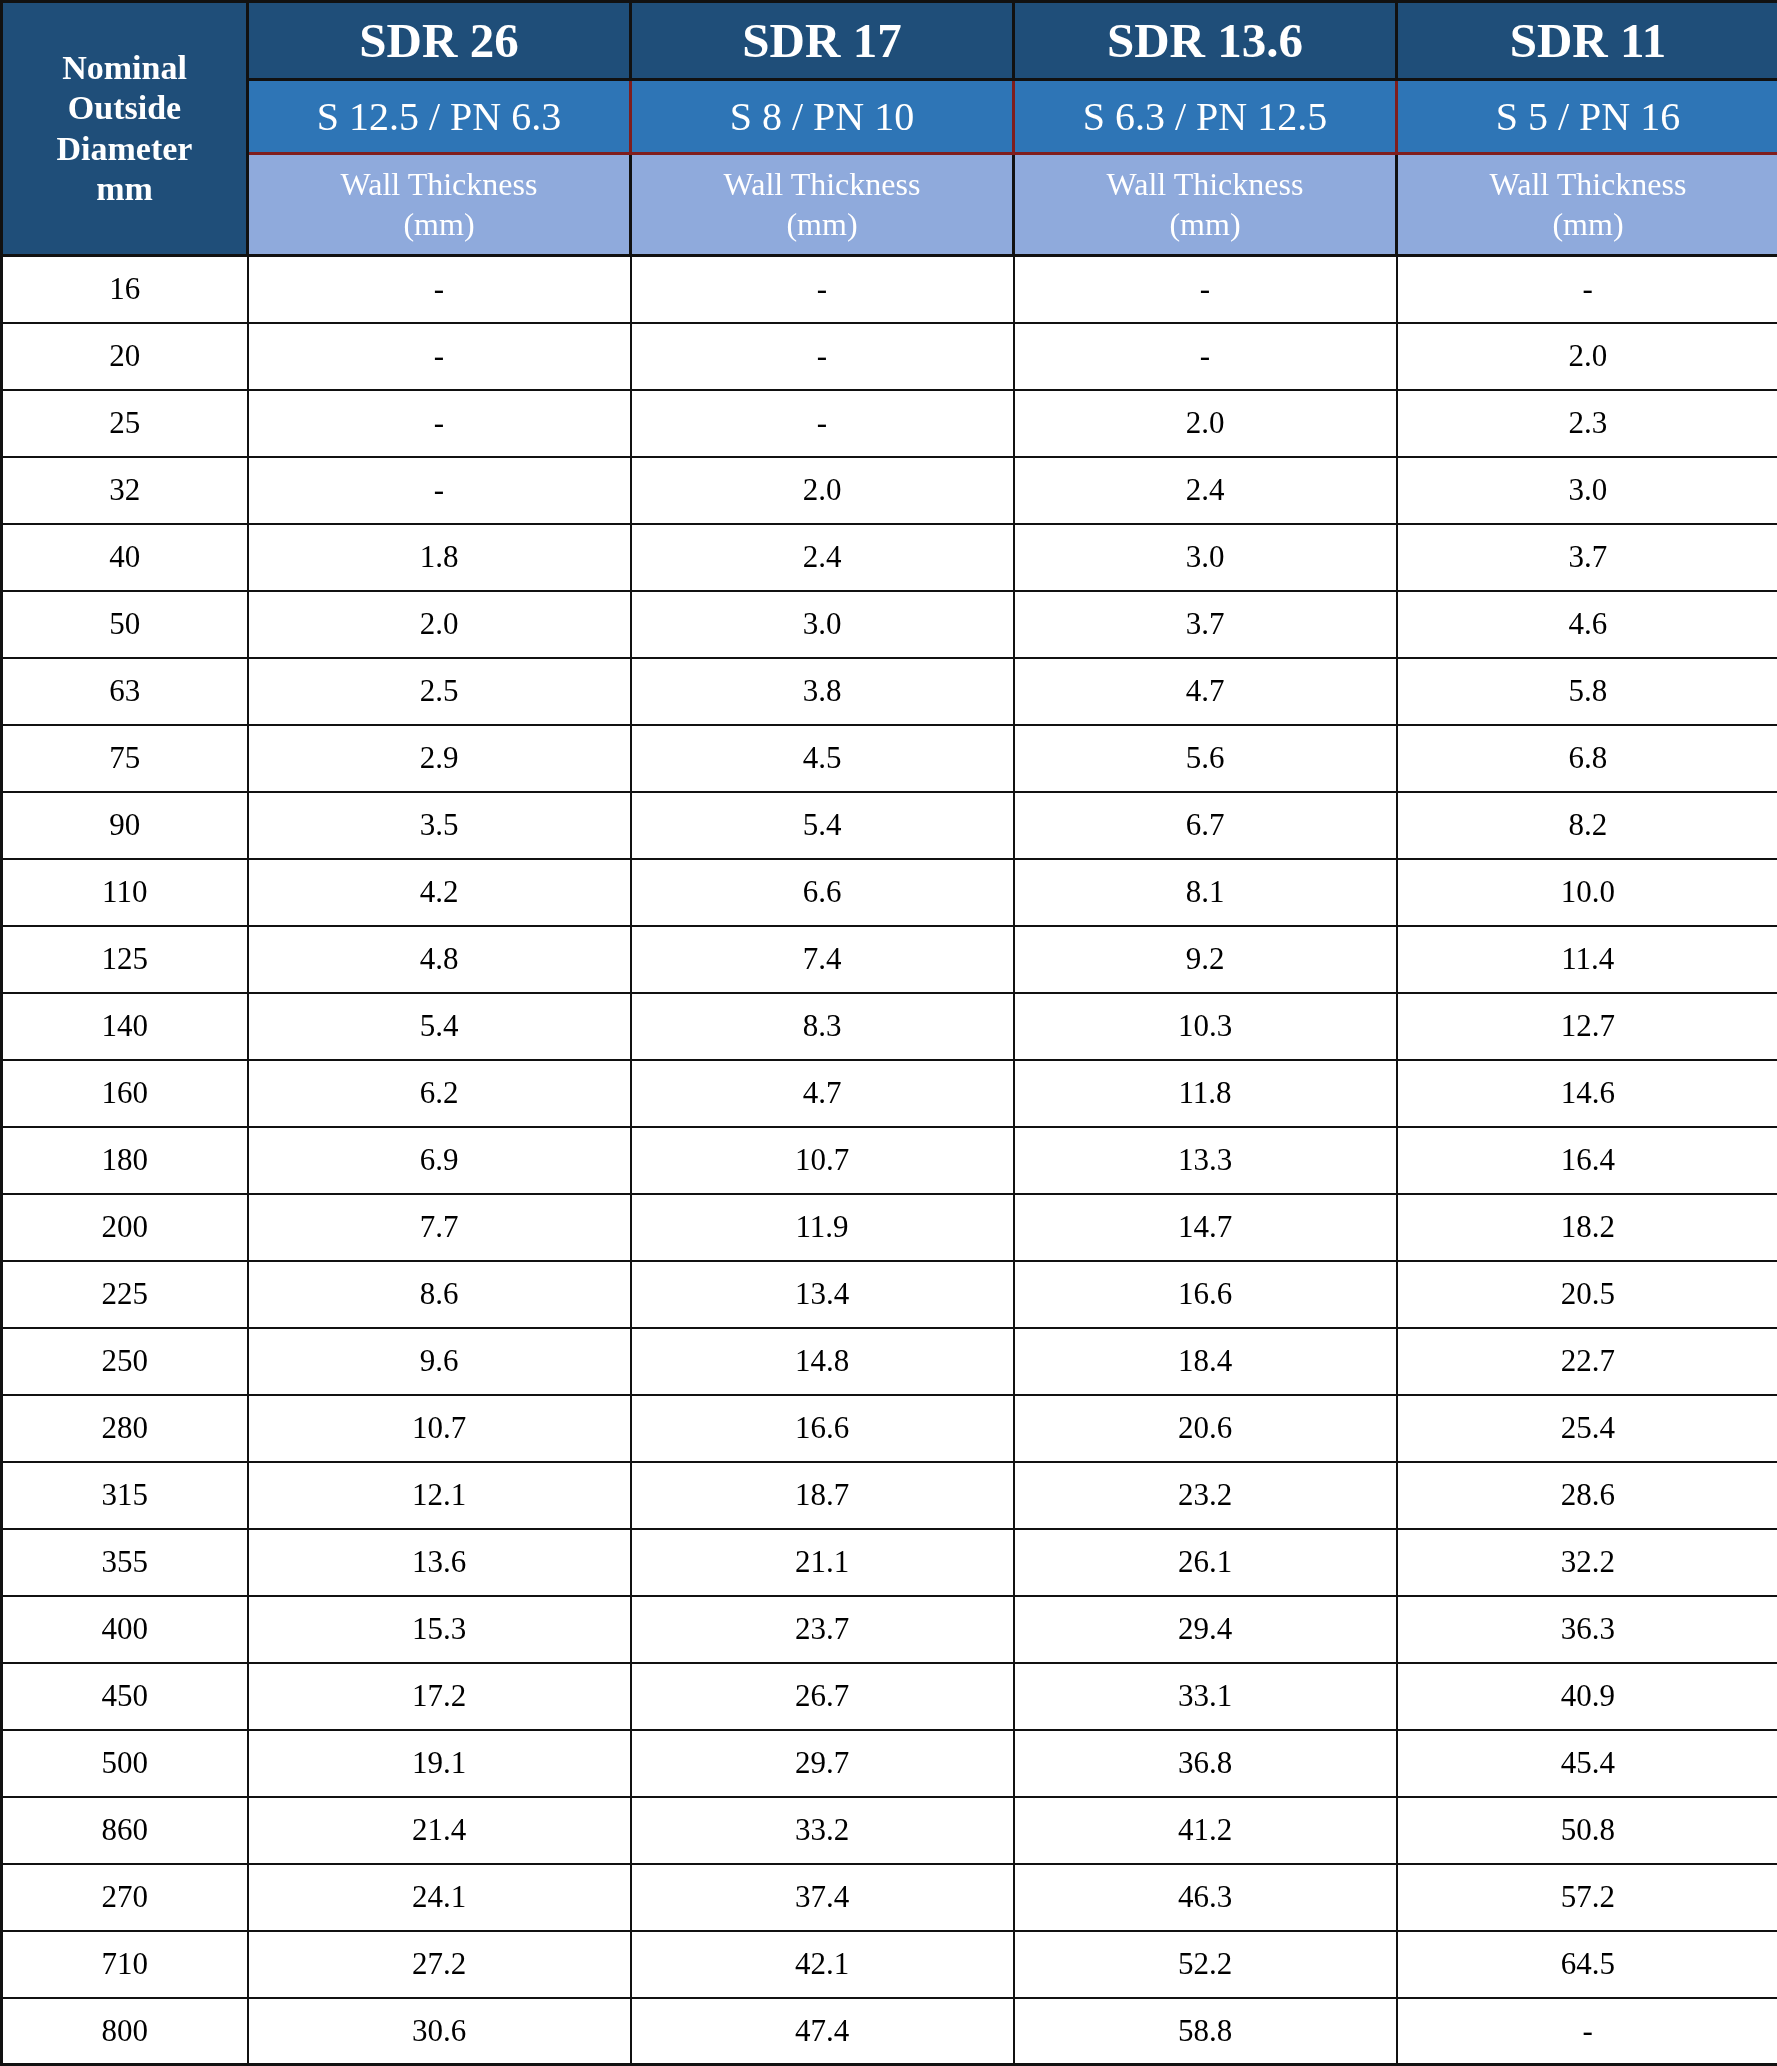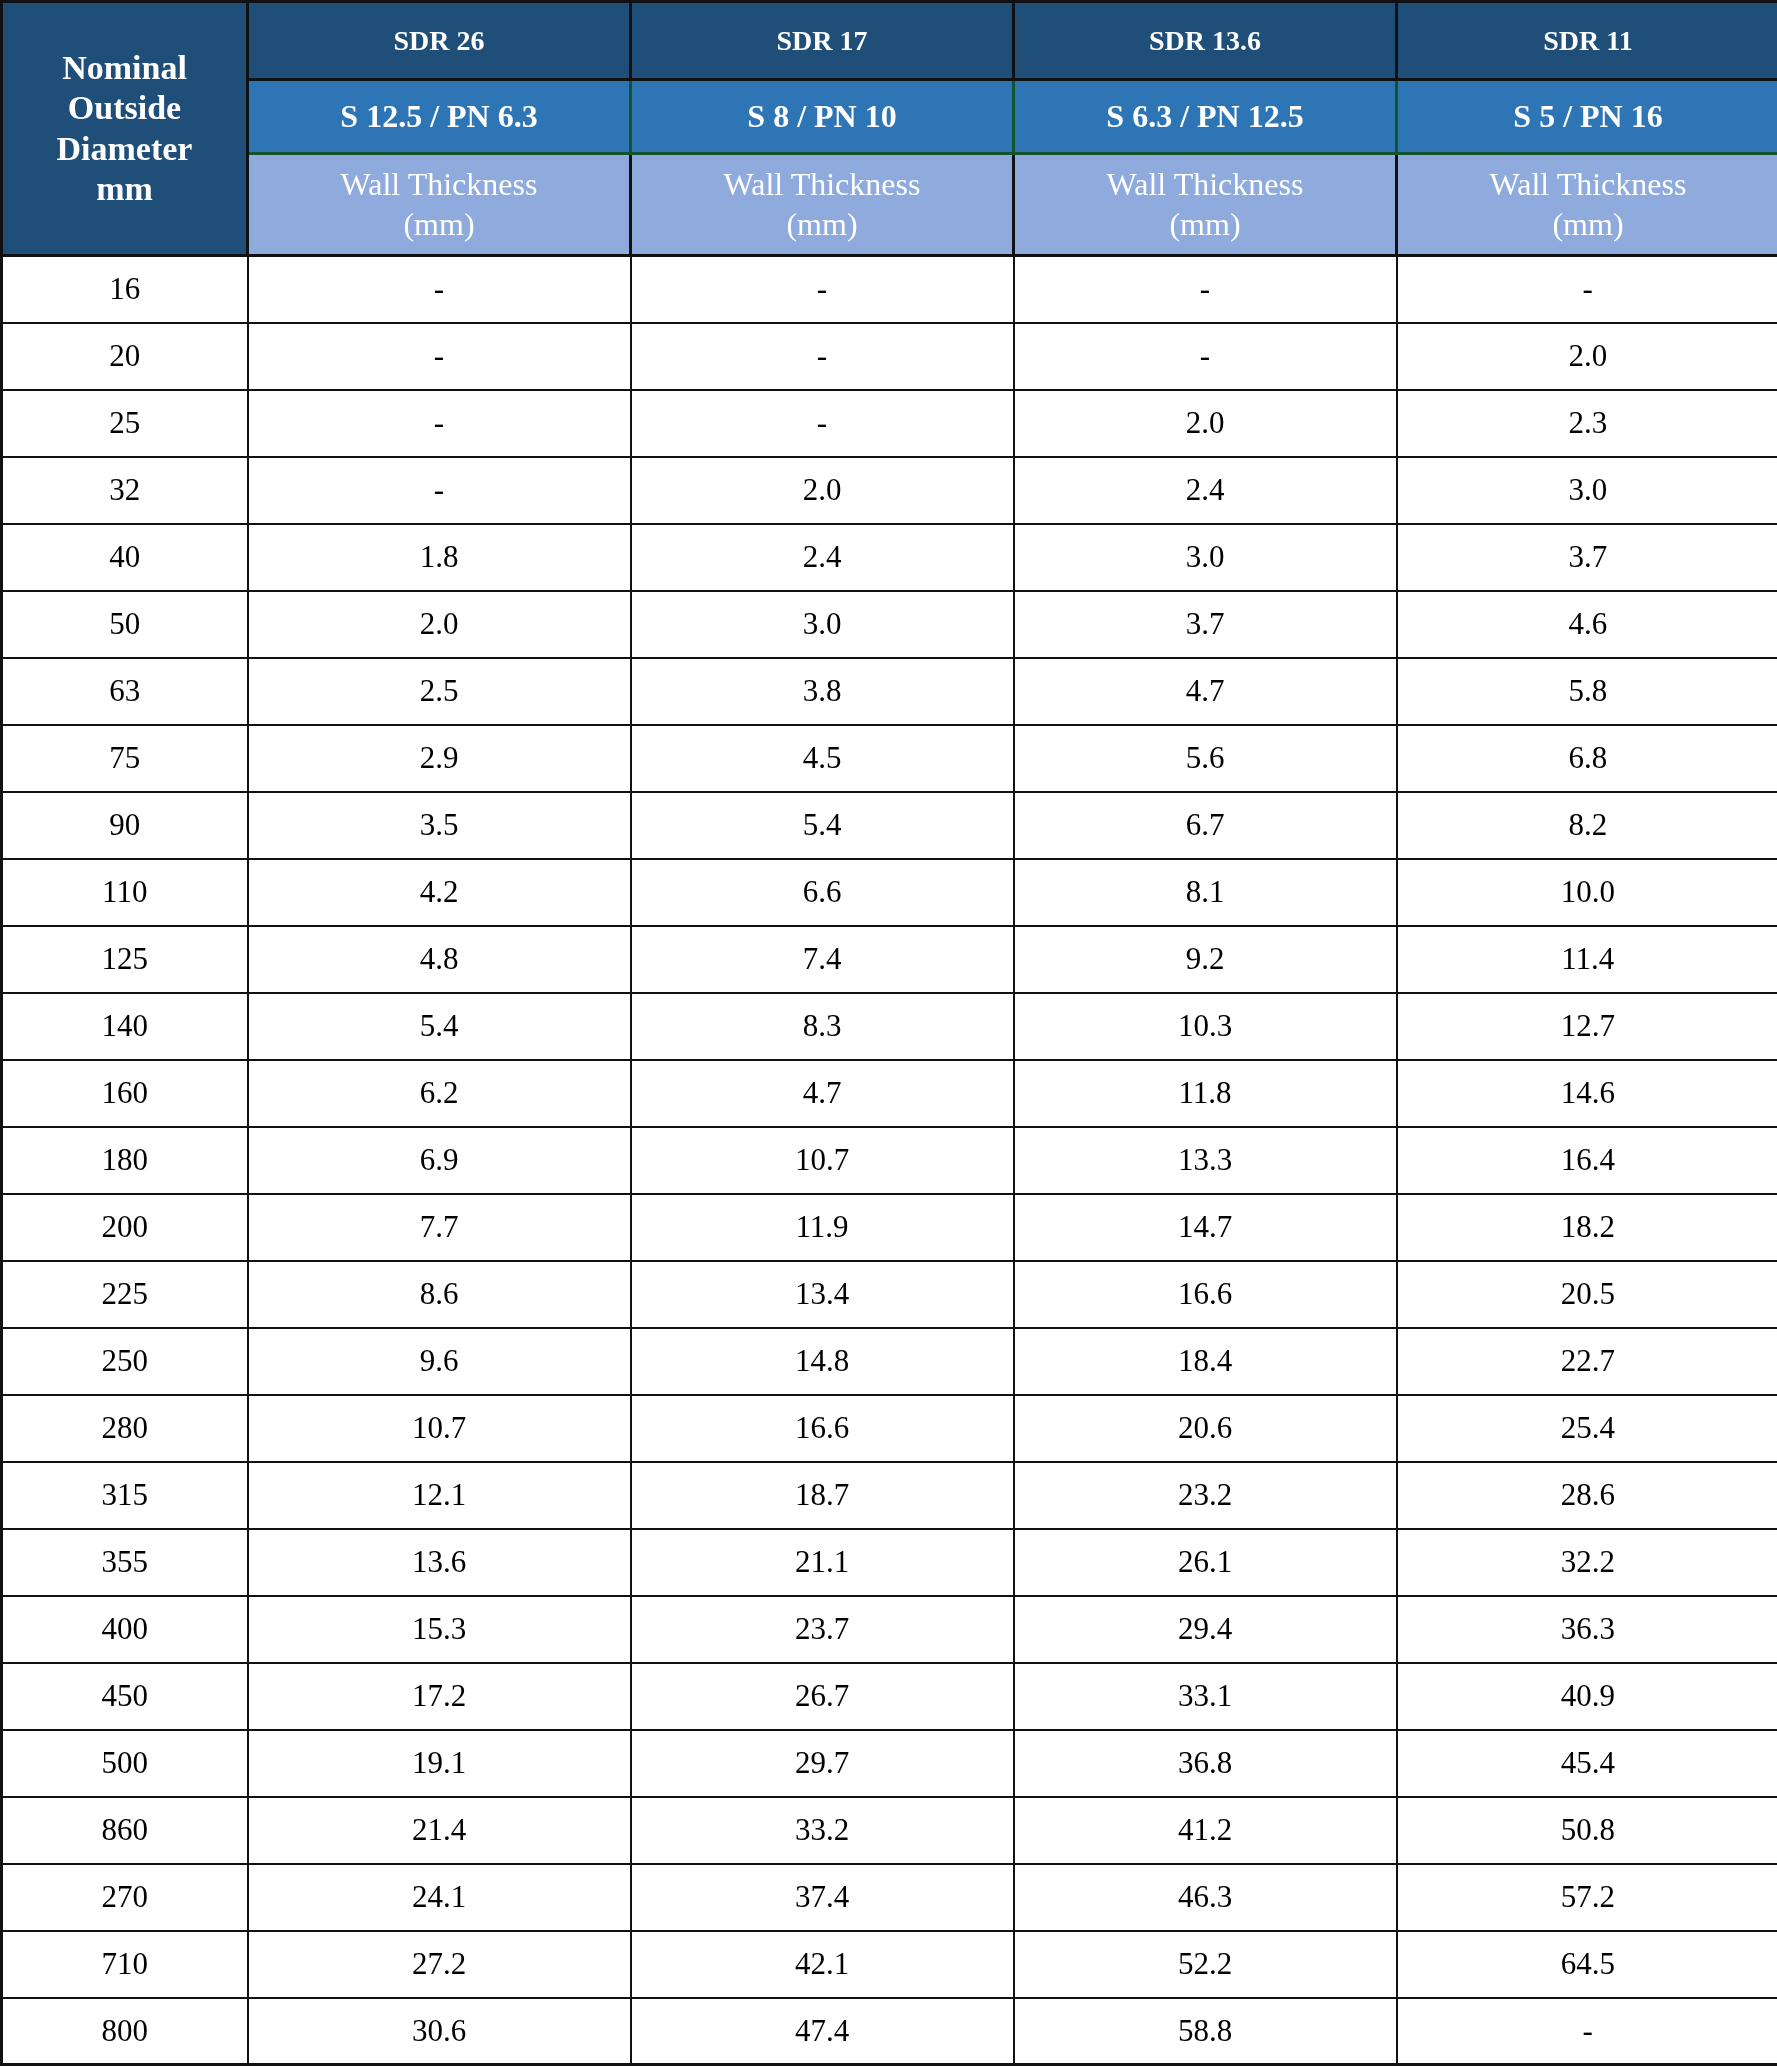--- a/index.html
+++ b/index.html
@@ -41,35 +41,35 @@
     line-height: 1.18;
     text-align: center;
     vertical-align: middle;
     border: 3px solid #111111;
     padding: 4px 2px;
   }
   th.sdr-title {
     background: #1f4e79;
     color: #ffffff;
     font-weight: bold;
-    font-size: 28px;
+    font-size: 49px;
     text-align: center;
     vertical-align: middle;
     border: 3px solid #111111;
     height: 75px;
     padding: 0;
   }
   th.sdr-class {
     background: #2e75b6;
     color: #ffffff;
-    font-weight: bold;
-    font-size: 32px;
-    text-align: center;
-    vertical-align: middle;
-    border: 3px solid #14532d;
+    font-weight: normal;
+    font-size: 40px;
+    text-align: center;
+    vertical-align: middle;
+    border: 3px solid #7f1d1d;
     height: 71px;
     padding: 0;
   }
   th.sdr-unit {
     background: #8faadc;
     color: #ffffff;
     font-weight: normal;
     font-size: 32px;
     line-height: 1.22;
     text-align: center;

